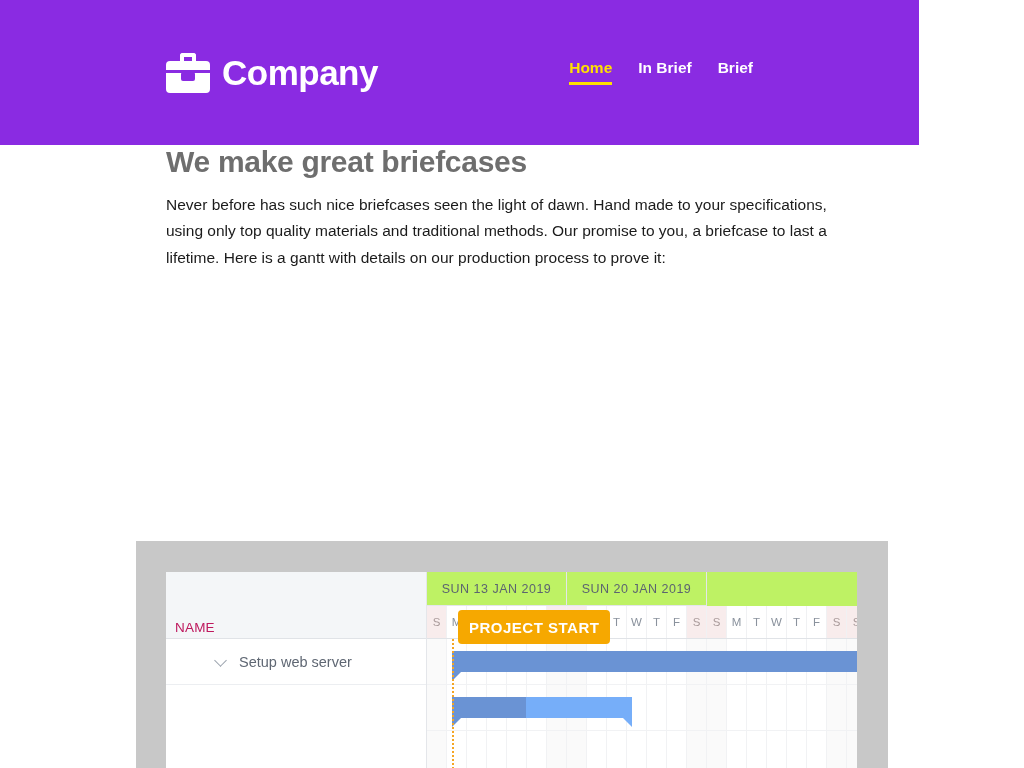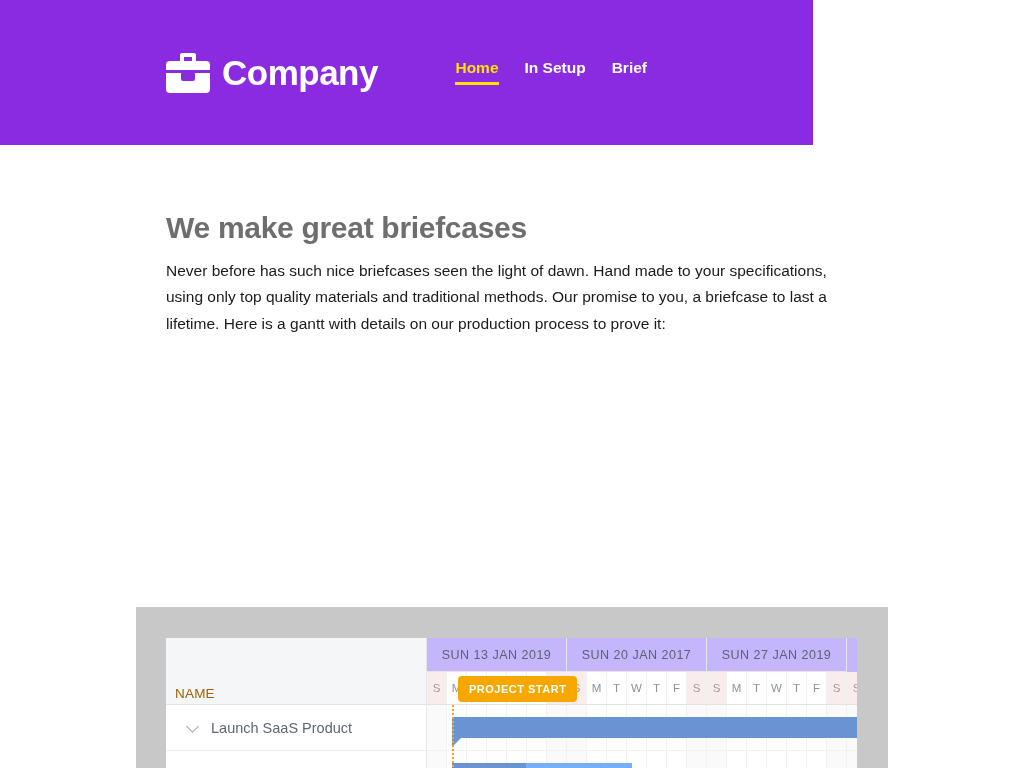--- a/index.html
+++ b/index.html
@@ -6,21 +6,21 @@
   html, body {
     width: 1024px;
     height: 768px;
     overflow: hidden;
     background: #ffffff;
     font-family: "Liberation Sans", sans-serif;
   }
 
   
   .site-header {
-    width: 813px;
+    width: 919px;
     height: 145px;
     background: #8A2BE2;
     position: relative;
   }
   .header-inner {
     position: absolute;
     left: 166px;
     right: 166px;
     top: 0;
     height: 145px;
@@ -104,21 +104,20 @@
     color: #FFE000;
     border-bottom-color: #FFE000;
   }
 
   
   .content {
     position: relative;
     padding: 0 166px;
   }
   .page-title {
-    margin-top: 66px;
     font-size: 30px;
     font-weight: bold;
     color: #6E6E6E;
     letter-spacing: -0.3px;
     line-height: 1.15;
   }
   .page-subtitle {
     margin-top: 8px;
     font-size: 14.5px;
     font-weight: bold;
@@ -165,21 +164,21 @@
   .gantt-left-head {
     height: 67px;
     background: #f4f6f8;
     border-bottom: 1px solid #e0e3e7;
     display: flex;
     align-items: center;
     padding-left: 9px;
   }
   .col-name-label {
     font-size: 13.5px;
-    color: #a16207;
+    color: #be185d;
     letter-spacing: 0.2px;
     margin-top: 44px;
   }
   .task-row {
     height: 46px;
     display: flex;
     align-items: center;
     border-bottom: 1px solid #eceef1;
     color: #5f6773;
     font-size: 14.5px;
@@ -206,21 +205,21 @@
   
   .gantt-right {
     position: absolute;
     left: 261px; top: 0;
     right: 0; bottom: 0;
     overflow: hidden;
   }
   .tl-weeks {
     display: flex;
     height: 34px;
-    background: #c4b5fd;
+    background: #bef264;
   }
   .tl-week {
     width: 140px;
     flex: 0 0 140px;
     border-right: 1px solid #e4e6ea;
     border-bottom: 1px solid #e4e6ea;
     display: flex;
     align-items: center;
     justify-content: center;
     font-size: 12.5px;
@@ -273,24 +272,24 @@
   
   .start-line {
     position: absolute;
     top: 0; bottom: 0;
     width: 2px;
     border-left: 2px dotted #F5A623;
     z-index: 3;
   }
   .start-badge {
     position: absolute;
-    height: 26px;
+    height: 34px;
     background: #F6A800;
     color: #ffffff;
-    font-size: 11px;
+    font-size: 15px;
     font-weight: bold;
     letter-spacing: 0.5px;
     border-radius: 4px;
     display: flex;
     align-items: center;
     padding: 0 11px;
     z-index: 6;
     white-space: nowrap;
   }
 
@@ -328,57 +327,52 @@
         <span class="bc-handle"></span>
         <span class="bc-body"></span>
         <span class="bc-line"></span>
         <span class="bc-slot"></span>
       </span>
       <span class="brand-name">Company</span>
     </a>
 
     <nav class="site-nav">
       <a class="nav-link active" href="#">Home</a>
-      <a class="nav-link" href="#">In Setup</a>
+      <a class="nav-link" href="#">In Brief</a>
       <a class="nav-link" href="#">Brief</a>
     </nav>
 
   </div>
 </header>
 
 <main class="content">
 
   <h1 class="page-title">We make great briefcases</h1>
   <p class="page-body">Never before has such nice briefcases seen the light of dawn. Hand made to your specifications, using only top quality materials and traditional methods. Our promise to you, a briefcase to last a lifetime. Here is a gantt with details on our production process to prove it:</p>
 
   <section class="gantt-wrap">
     <div class="gantt">
 
       <div class="gantt-left">
         <div class="gantt-left-head">
           <span class="col-name-label">NAME</span>
         </div>
         <div id="task-name-list">
-            <div class="task-row lvl0">
-              <span class="task-chevron"></span>
-              <span>Launch SaaS Product</span>
-            </div>
             <div class="task-row lvl1">
               <span class="task-chevron"></span>
               <span>Setup web server</span>
             </div>
           </div>
       </div>
 
       <div class="gantt-right">
 
         <div class="tl-weeks" id="tl-weeks">
             <div class="tl-week">SUN 13 JAN 2019</div>
-            <div class="tl-week">SUN 20 JAN 2017</div>
-            <div class="tl-week">SUN 27 JAN 2019</div>
+            <div class="tl-week">SUN 20 JAN 2019</div>
           </div>
         <div class="tl-days" id="tl-days">
             <div class="tl-day weekend">S</div>
             <div class="tl-day">M</div>
             <div class="tl-day">T</div>
             <div class="tl-day">W</div>
             <div class="tl-day">T</div>
             <div class="tl-day">F</div>
             <div class="tl-day weekend">S</div>
             <div class="tl-day weekend">S</div>

